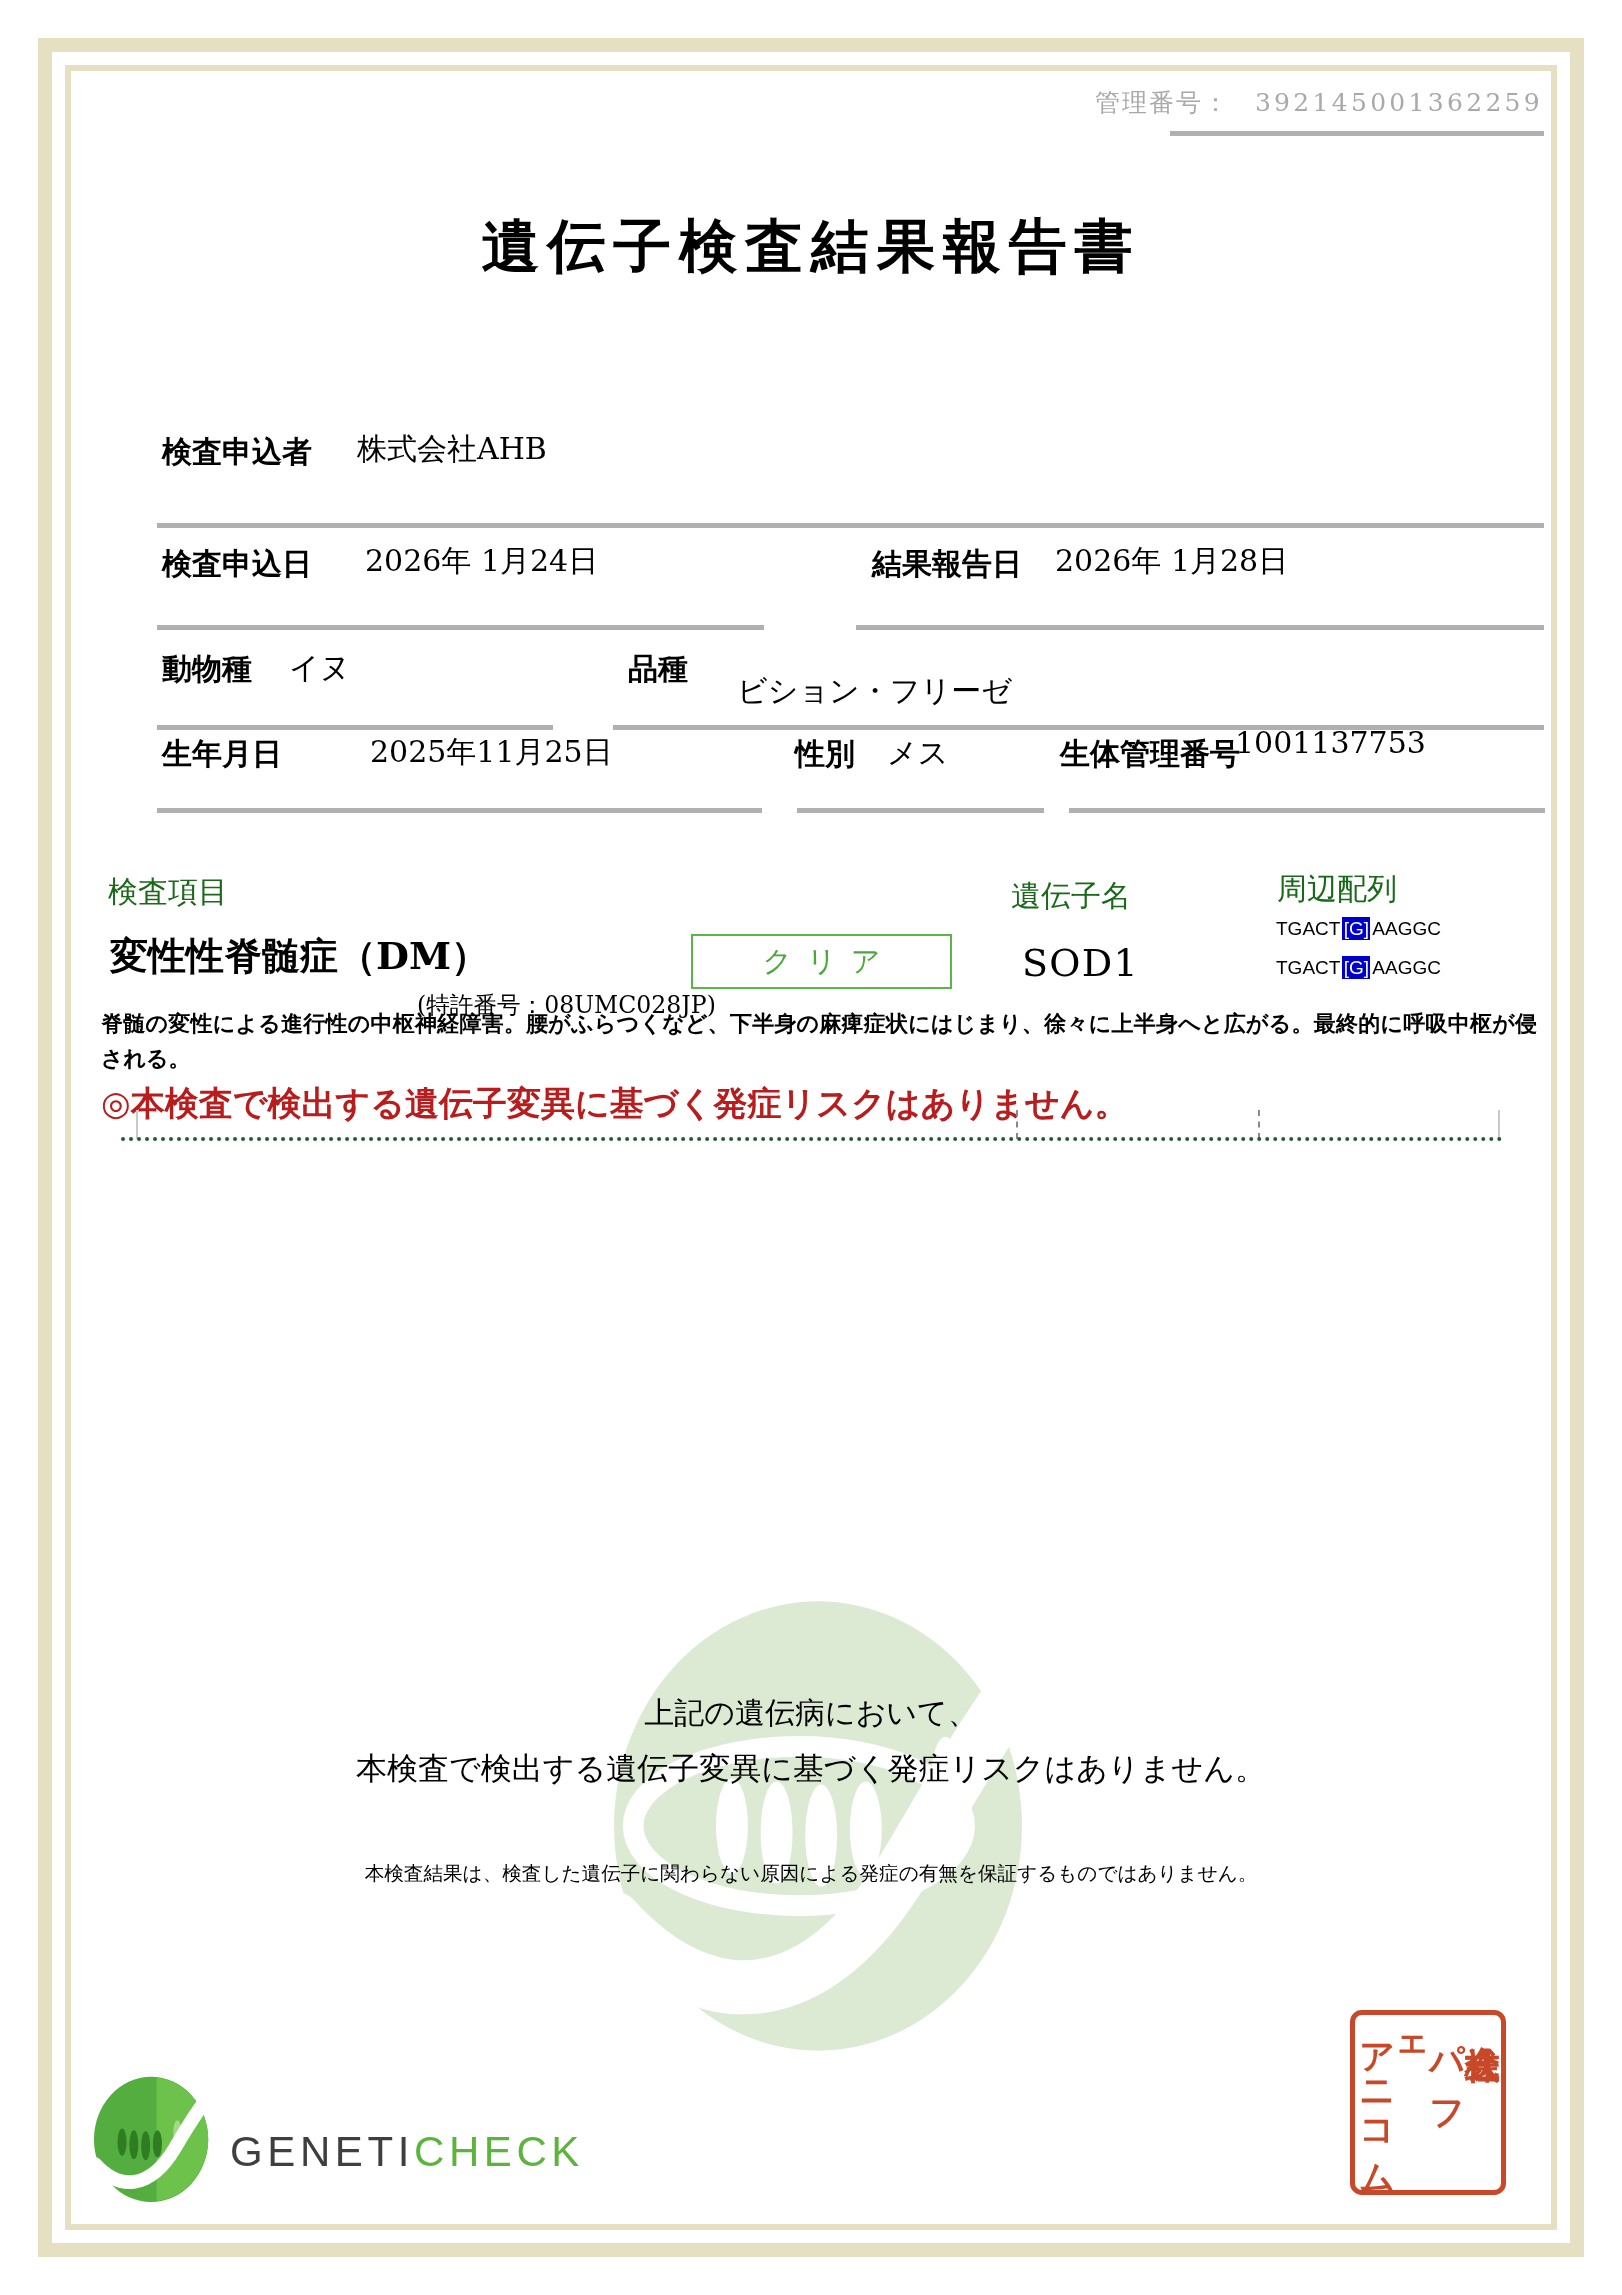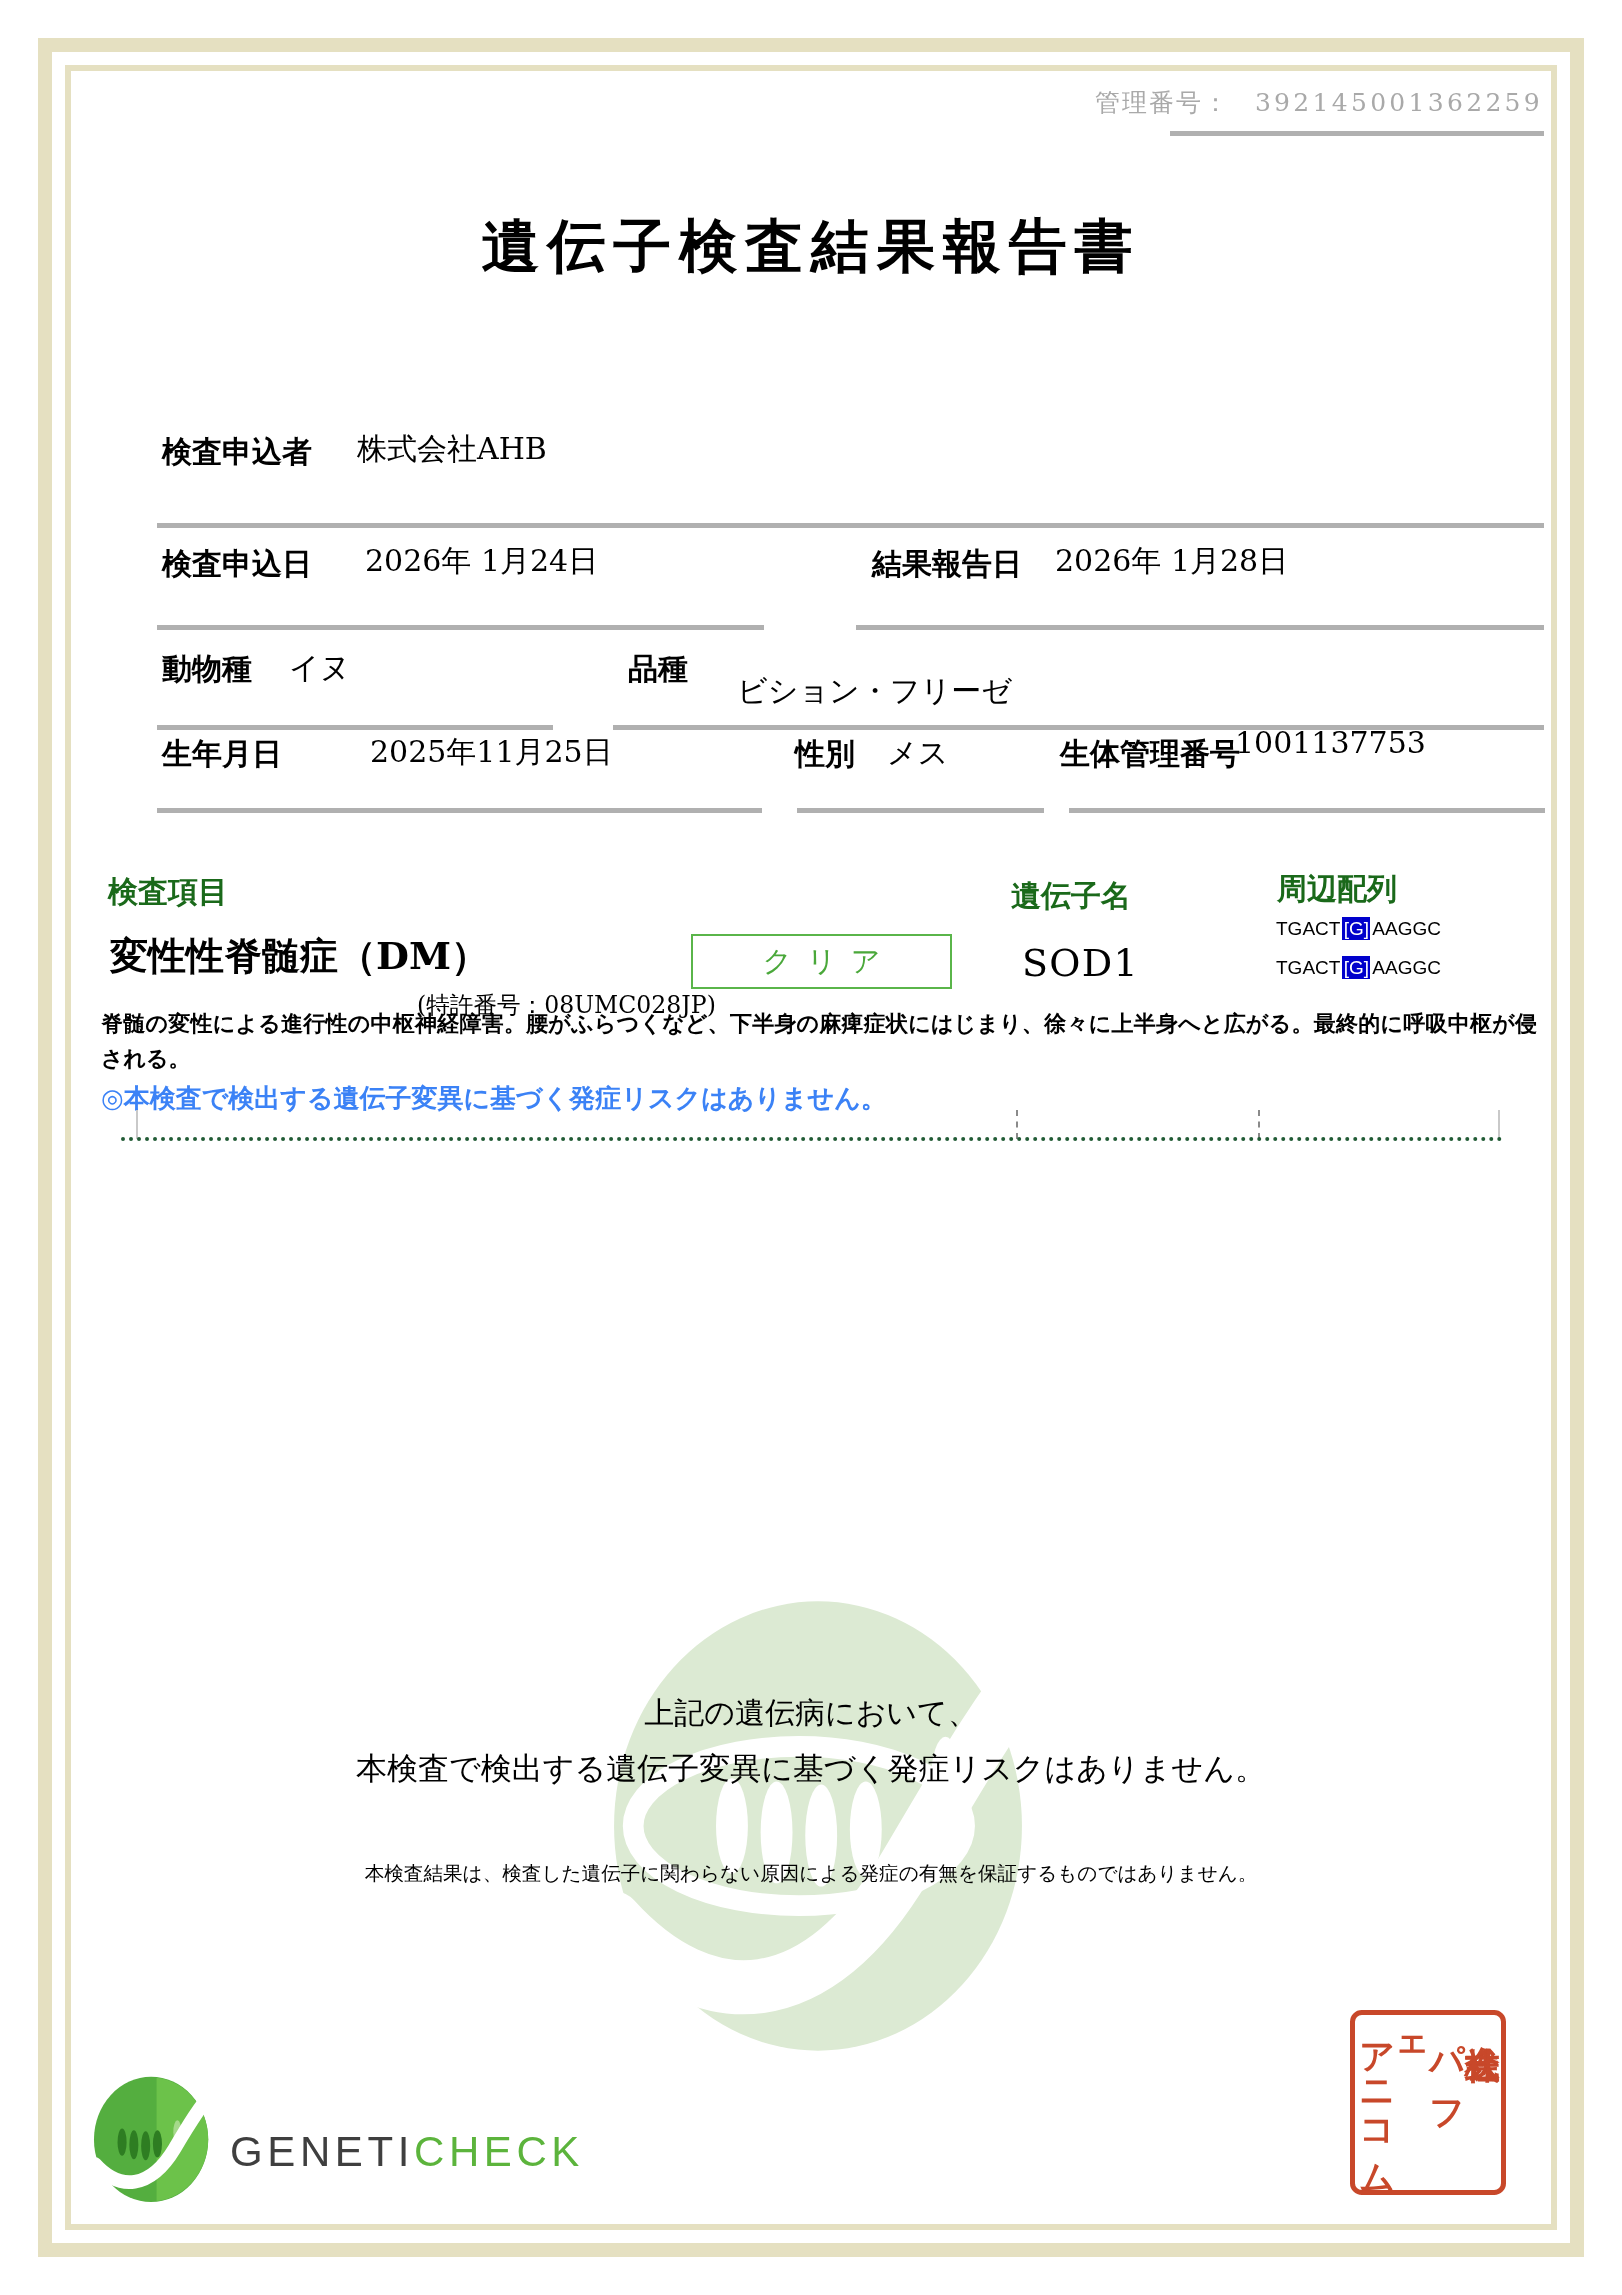--- a/index.html
+++ b/index.html
@@ -36,40 +36,40 @@
     font-size:58px;font-weight:bold;letter-spacing:7.9px;color:#000;
     white-space:nowrap;
   }
 
   
   .flabel{font-size:30px;font-weight:bold;color:#000;white-space:nowrap;}
   .fvalue{font-size:30px;color:#000;white-space:nowrap;}
   .uline{height:4.6px;background:#b0b0b0;}
 
   
-  .green-head{font-size:30px;font-weight:bold;color:#1a691a;white-space:nowrap;}
+  .green-head{font-size:30px;font-weight:normal;color:#1a691a;white-space:nowrap;}
   .disease{font-size:38px;font-weight:bold;color:#000;white-space:nowrap;}
   .patent{font-size:23.6px;color:#000;white-space:nowrap;}
   .result-box{
     left:691px;top:934px;width:257px;height:51px;
     border:2.6px solid #5ab54a;display:flex;align-items:center;justify-content:center;
   }
   .result-box span{
     color:#4aa83a;font-size:29px;letter-spacing:14.4px;text-indent:14.4px;
     font-weight:normal;
   }
   .gene{font-size:38px;color:#000;letter-spacing:1.3px;white-space:nowrap;}
   .seq{font-family:"Liberation Sans","DejaVu Sans",sans-serif;
        font-size:19px;color:#000;white-space:nowrap;letter-spacing:0px;}
   .seq .hl{background:#0000cc;color:#ffffff;padding:0.7px 1.3px;margin:0 2px;}
   .desc{
     font-size:22px;font-weight:bold;color:#000;line-height:1.58;
     text-align:justify;
   }
-  .risk-note{font-size:26px;font-weight:bold;color:#3b82f6;white-space:nowrap;}
+  .risk-note{font-size:34px;font-weight:bold;color:#b91c1c;white-space:nowrap;}
 
   
   .vline-gray{width:0;border-left:2px solid #c9c9c9;}
   .vline-dash{width:0;border-left:2px dashed #8a8a8a;}
   .dotline{border-top:4.6px dotted #225c36;}
 
   
   .watermark{left:563px;top:1587px;width:510px;height:478px;z-index:0;}
 
   

